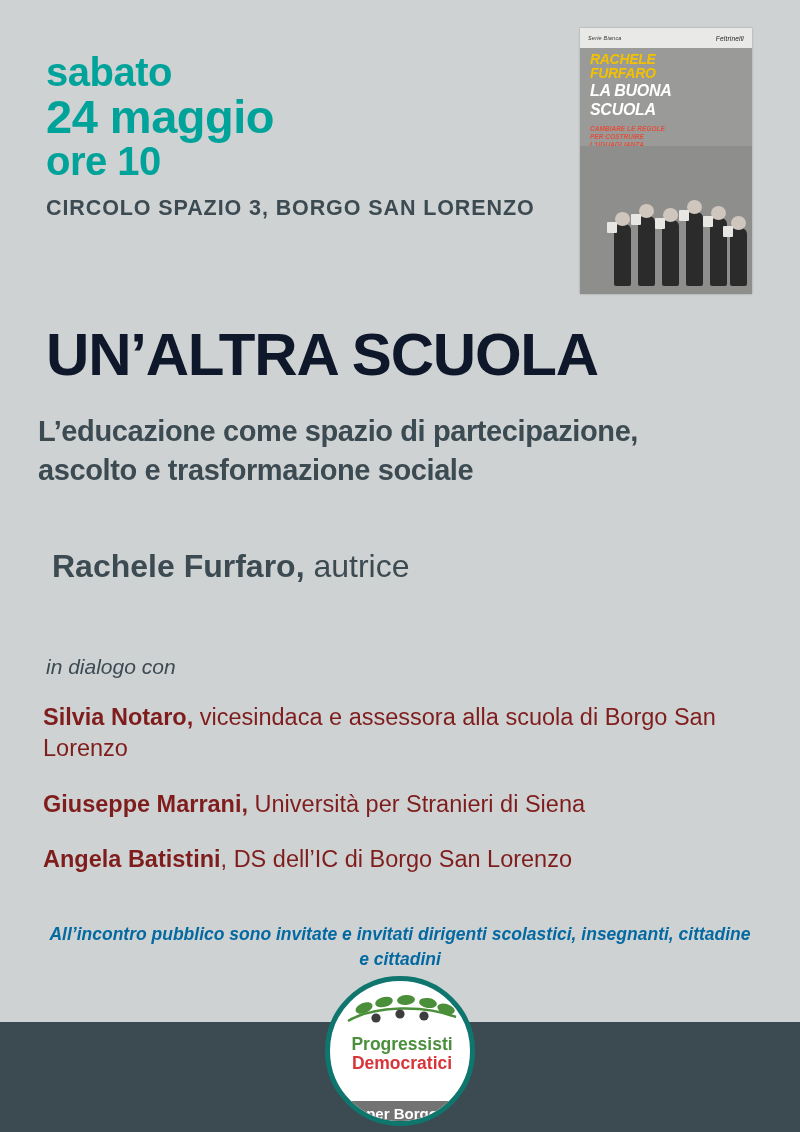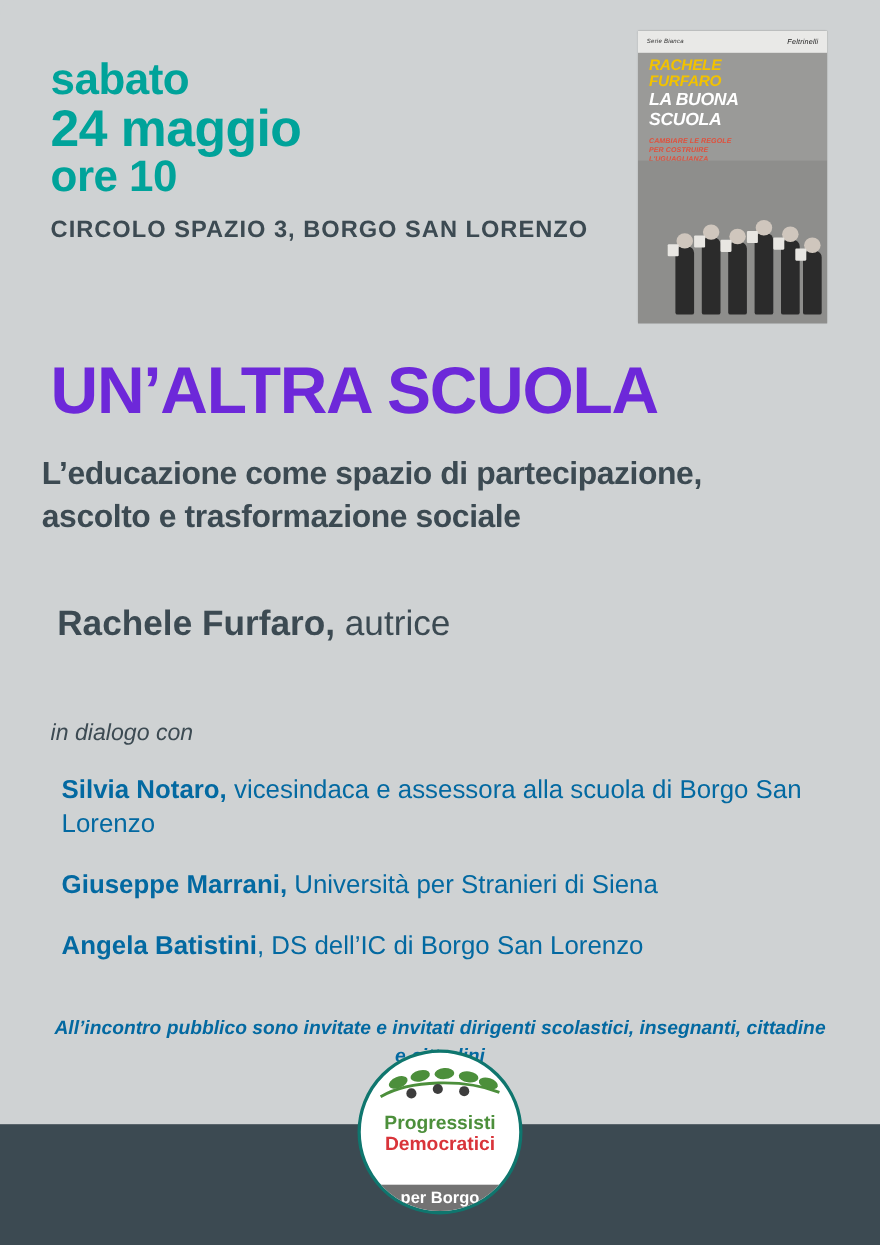--- a/index.html
+++ b/index.html
@@ -153,21 +153,21 @@
     background: #e8e6e2;
     border-radius: 1px;
   }
   
   .main-title {
     position: absolute;
     left: 46px;
     top: 325px;
     font-size: 60px;
     font-weight: bold;
-    color: #6d28d9;
+    color: #0f172a;
     letter-spacing: -1.2px;
     line-height: 1;
   }
   .subtitle {
     position: absolute;
     left: 38px;
     top: 412px;
     width: 700px;
     font-size: 29px;
     font-weight: bold;
@@ -189,24 +189,24 @@
   .in-dialogo {
     position: absolute;
     left: 46px;
     top: 655px;
     font-size: 21px;
     font-style: italic;
     color: #3c4a52;
   }
   .people {
     position: absolute;
-    left: 56px;
+    left: 43px;
     top: 702px;
     width: 710px;
-    color: #0369a1;
+    color: #7f1d1d;
   }
   .person {
     font-size: 23.5px;
     line-height: 1.33;
     margin-bottom: 24px;
   }
   .person b { font-weight: bold; }
   .note {
     position: absolute;
     left: 46px;
@@ -216,26 +216,26 @@
     font-size: 17.5px;
     font-style: italic;
     font-weight: bold;
     color: #0369a1;
     line-height: 1.42;
   }
   
   .logo {
     position: absolute;
     left: 325px;
-    top: 954px;
+    top: 976px;
     width: 150px;
     height: 150px;
     border-radius: 50%;
     background: #ffffff;
-    border: 3px solid #0f766e;
+    border: 5px solid #0f766e;
     box-sizing: border-box;
     overflow: hidden;
   }
   .logo-olive {
     position: absolute;
     left: 0; top: 10px;
     width: 144px;
     height: 42px;
   }
   .logo-text {

